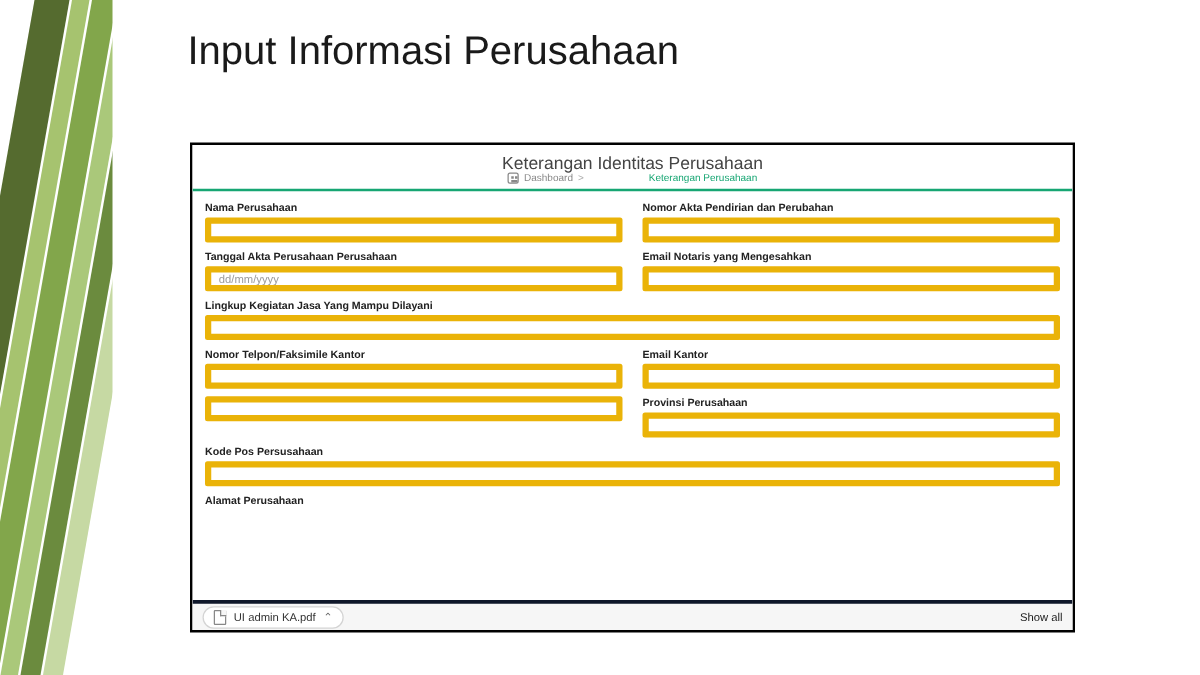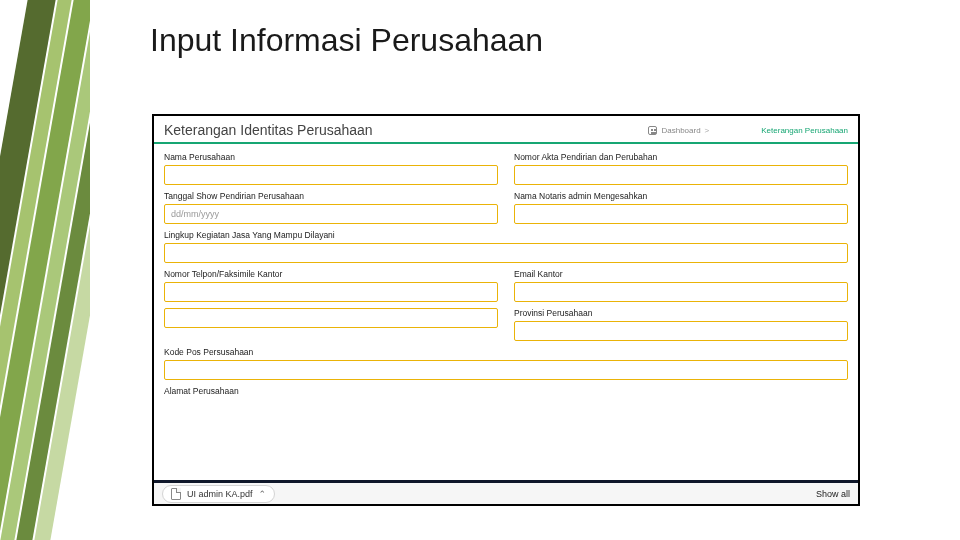--- a/index.html
+++ b/index.html
@@ -17,35 +17,35 @@
   .s5 { left: 64px;  width: 16px; background: #6b8b3e; }
   .s6 { left: 82px;  width: 16px; background: #c6d9a3; }
 
   .slide-title { position: absolute; left: 150px; top: 22px; font-size: 32px; color: #1a1a1a; font-weight: 400; }
 
   
   .frame { position: absolute; left: 152px; top: 114px; width: 708px; height: 392px; border: 2px solid #000; background: #fff; overflow: hidden; }
 
   .app { position: relative; width: 100%; height: 100%; font-size: 9px; color: #333; background: #fff; }
 
-  .app-header { display: flex; align-items: center; justify-content: space-between; padding: 6px 10px 4px 10px; border-bottom: 2px solid #17a673; background: #fff; }
+  .app-header { display: flex; align-items: center; justify-content: space-between; padding: 6px 10px 4px 10px; border-bottom: 2px solid #17a673; background: #fff; flex-direction: column; }
   .app-header h2 { font-size: 14px; font-weight: 400; color: #444; }
   .crumb { display: flex; align-items: center; gap: 4px; font-size: 8px; color: #888; }
   .crumb .sep { color: #aaa; }
   .crumb .here { color: #17a673; padding-left: 48px; }
   .dash-icon { display: inline-block; width: 9px; height: 9px; border: 1px solid #888; border-radius: 2px; position: relative; }
   .dash-icon::before, .dash-icon::after { content: ""; position: absolute; background: #888; }
   .dash-icon::before { left: 2px; top: 2px; width: 2px; height: 2px; box-shadow: 3px 0 0 #888; }
   .dash-icon::after  { left: 2px; top: 5px; width: 5px; height: 2px; }
 
   .form-area { padding: 8px 10px 0 10px; }
   .row { display: flex; gap: 16px; margin-bottom: 6px; }
   .col { flex: 1; }
-  .label { font-size: 8.5px; font-weight: 400; color: #222; margin-bottom: 3px; display: block; }
-  .field { width: 100%; height: 20px; border: 1px solid #eab308; border-radius: 2px; background: #fff; padding: 0 6px; font-size: 9px; color: #666; }
+  .label { font-size: 8.5px; font-weight: 700; color: #222; margin-bottom: 3px; display: block; }
+  .field { width: 100%; height: 20px; border: 5px solid #eab308; border-radius: 2px; background: #fff; padding: 0 6px; font-size: 9px; color: #666; }
   .field::placeholder { color: #9a9a9a; }
 
   .download-bar { position: absolute; left: 0; right: 0; bottom: 0; height: 24px; border-top: 3px solid #0f172a; background: #f6f6f6; display: flex; align-items: center; justify-content: space-between; padding: 0 8px; font-size: 9px; color: #333; }
   .chip { display: flex; align-items: center; gap: 6px; border: 1px solid #d4d4d4; border-radius: 12px; padding: 2px 8px; background: #fff; }
   .chev { font-size: 9px; color: #666; }
   .file-icon { width: 10px; height: 12px; border: 1px solid #888; border-radius: 1px; position: relative; }
   .file-icon::after { content: ""; position: absolute; right: -1px; top: -1px; width: 4px; height: 4px; background: #f6f6f6; border-left: 1px solid #888; border-bottom: 1px solid #888; }
   .showall { color: #1a1a1a; }
 </style>
 </head>
@@ -84,25 +84,25 @@
             <input class="field" value="" style="">
           </div>
           <div class="col">
             <label class="label">Nomor Akta Pendirian dan Perubahan</label>
             <input class="field" value="" style="">
           </div>
         </div>
 
         <div class="row">
           <div class="col">
-            <label class="label">Tanggal Show Pendirian Perusahaan</label>
+            <label class="label">Tanggal Akta Perusahaan Perusahaan</label>
             <input class="field" placeholder="dd/mm/yyyy" style="">
           </div>
           <div class="col">
-            <label class="label">Nama Notaris admin Mengesahkan</label>
+            <label class="label">Email Notaris yang Mengesahkan</label>
             <input class="field" value="" style="">
           </div>
         </div>
 
         <div class="row">
           <div class="col">
             <label class="label">Lingkup Kegiatan Jasa Yang Mampu Dilayani</label>
             <input class="field" value="" style="">
           </div>
         </div>

